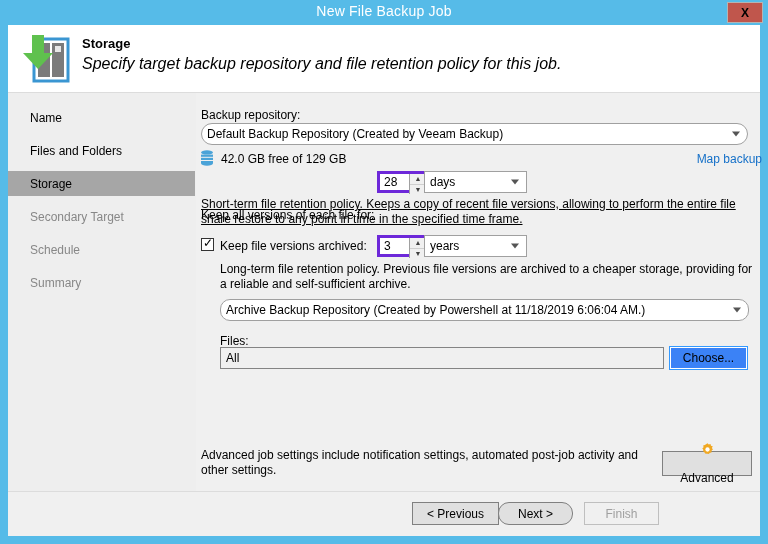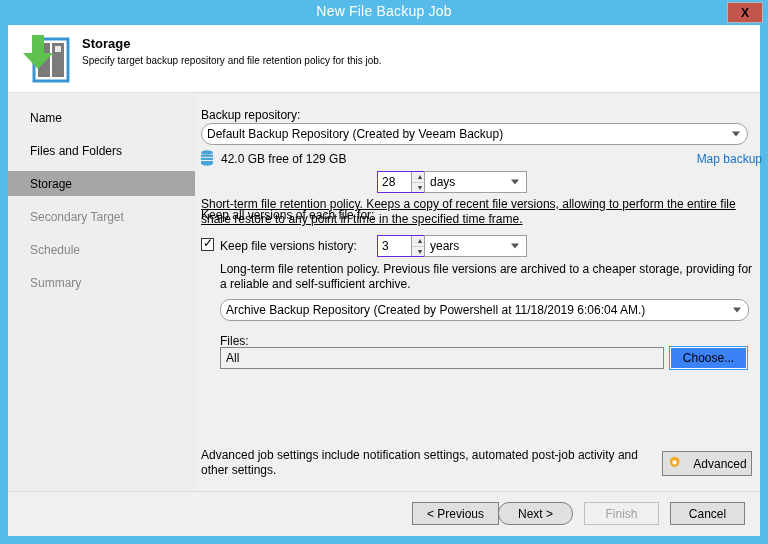--- a/index.html
+++ b/index.html
@@ -46,21 +46,21 @@
   #header-icon {
     position: absolute; left: 8px; top: 4px;
     width: 58px; height: 58px;
   }
   #header-title {
     position: absolute; left: 74px; top: 11px;
     font-size: 13px; font-weight: bold; color: #000;
   }
   #header-sub {
     position: absolute; left: 74px; top: 30px;
-    font-size: 10px; color: #000;
+    font-size: 16px; color: #000; font-style: italic;
   }
   
   #body {
     position: absolute; left: 8px; top: 92px;
     width: 752px; height: 398px;
     background: #f0f0f0;
     border-top: 1px solid #dcdcdc;
   }
   #sidebar {
     position: absolute; left: 0; top: 0;
@@ -107,21 +107,21 @@
     position: absolute; height: 22px;
     background: #f0f0f0;
     border: 1px solid #848484;
     display: flex; align-items: center;
     padding: 0 5px;
     font-size: 12px; color: #000;
   }
   .spin {
     position: absolute; height: 22px; width: 52px;
     background: #ffffff;
-    border: 1px solid #6d28d9;
+    border: 3px solid #6d28d9;
     display: flex; align-items: center;
     padding-left: 4px;
     font-size: 12px;
     cursor: text;
   }
   .spin-btns {
     position: absolute; right: 0; top: 0;
     width: 17px; height: 20px;
     border-left: 1px solid #a0a0a0;
     display: flex; flex-direction: column;
@@ -165,21 +165,21 @@
     position: absolute; left: 8px; top: 491px;
     width: 752px; height: 45px;
     background: #f0f0f0;
     border-top: 1px solid #dcdcdc;
   }
   #advanced-btn {
     position: absolute; left: 662px; top: 451px;
     width: 90px; height: 25px;
     background: #e0e0e0; border: 1px solid #808080;
     display: flex; align-items: center; justify-content: center;
-    gap: 11px; font-size: 12px; cursor: pointer;
+    gap: 11px; font-size: 12px; cursor: pointer; flex-direction: column;
   }
 </style>
 </head>
 <body>
 
 <div id="dialog">
 
   <div id="titlebar">
     <div id="title-text">New File Backup Job</div>
     <div id="close-button">
@@ -257,21 +257,21 @@
   <div class="combo" style="left:424px; top:171px; width:103px;">
     <span>days</span>
     <span class="arw"></span>
   </div>
 
   <div class="para" style="left:201px; top:197px; width:552px;text-decoration:underline;">Short-term file retention policy. Keeps a copy of recent file versions, allowing to perform the entire file share restore to any point in time in the specified time frame.</div>
 
   <div id="cb-history">
     <span class="ck">✓</span>
   </div>
-  <div class="lbl" style="left:220px; top:239px;">Keep file versions history:</div>
+  <div class="lbl" style="left:220px; top:239px;">Keep file versions archived:</div>
   <div class="spin" style="left:377px; top:235px;">
     <span>3</span>
     <span class="spin-btns">
       <div>▲</div>
       <div>▼</div>
     </span>
   </div>
   <div class="combo" style="left:424px; top:235px; width:103px;">
     <span>years</span>
     <span class="arw"></span>
@@ -307,17 +307,14 @@
   <div id="footer"></div>
   <div class="btn" style="left:412px; top:502px; width:87px;">
     <span>&lt; Previous</span>
   </div>
   <div class="btn" style="left:498px; top:502px; width:75px;border-radius:11px;">
     <span>Next &gt;</span>
   </div>
   <div class="btn disabled" style="left:584px; top:502px; width:75px;">
     <span>Finish</span>
   </div>
-  <div class="btn" style="left:670px; top:502px; width:75px;">
-    <span>Cancel</span>
-  </div>
 
 </div>
 
 </body></html>

